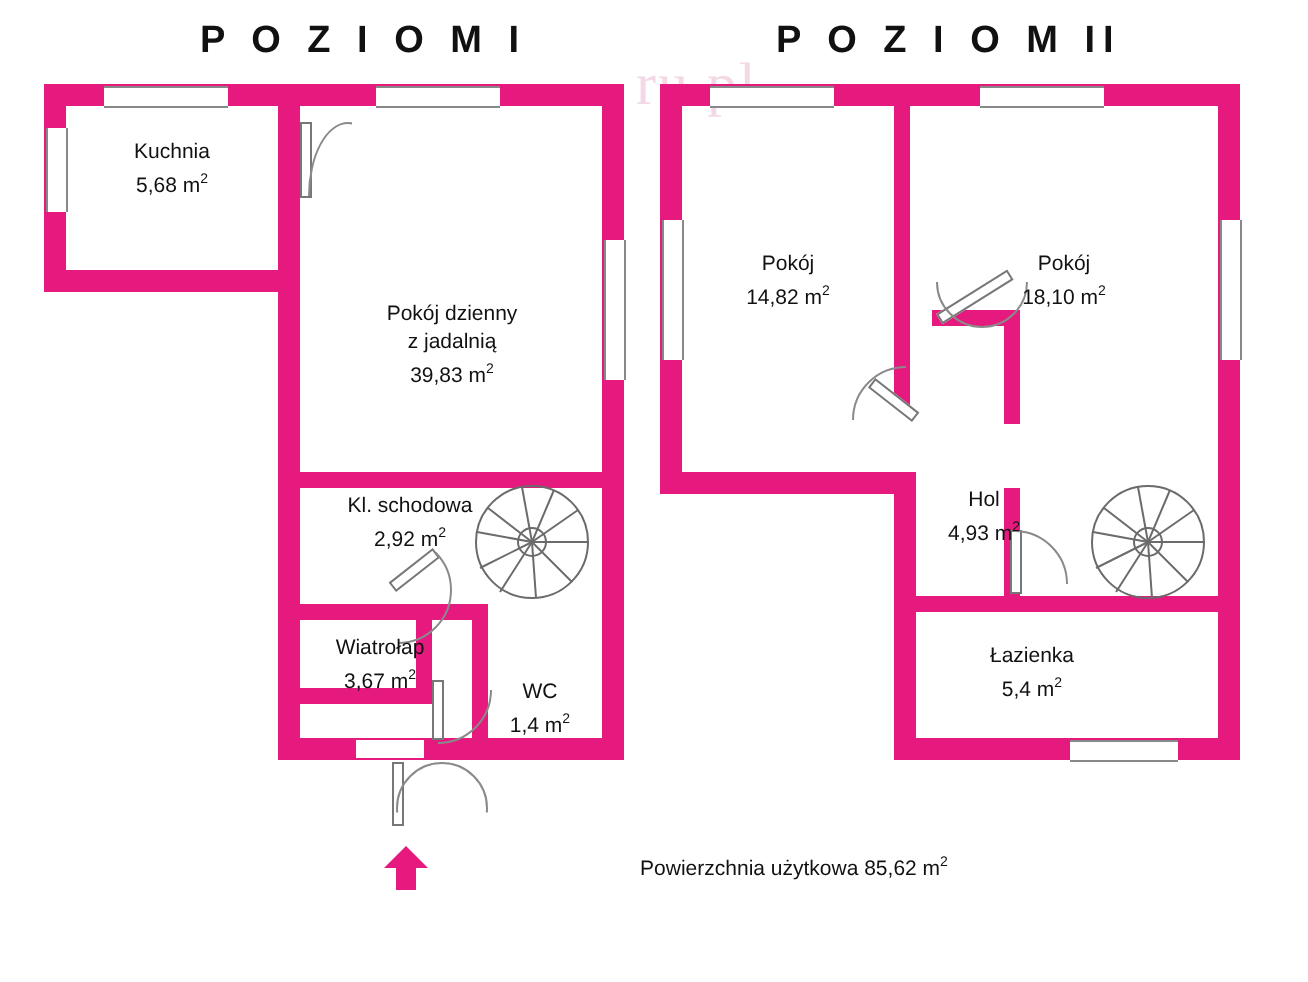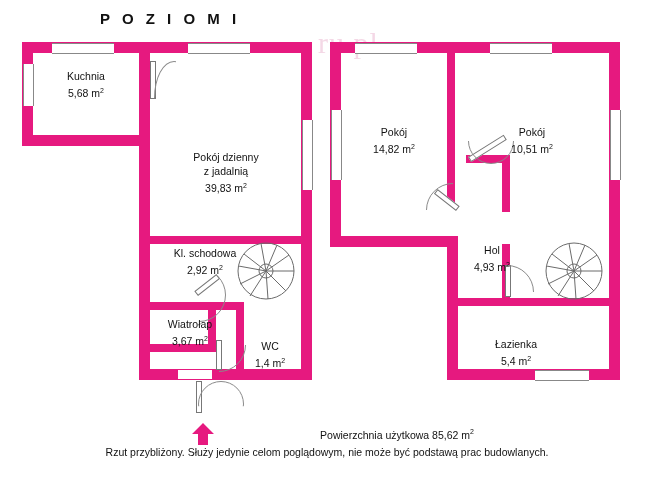--- a/index.html
+++ b/index.html
@@ -8,21 +8,21 @@
     background:#ffffff;
     font-family:"Liberation Sans", sans-serif;
     color:#111;
     overflow:hidden;
     position:relative;
   }
   #stage{position:absolute;left:0;top:0;width:654px;height:491px;}
 
   .title{
     position:absolute;
-    font-size:15px;
+    font-size:19px;
     font-weight:bold;
     letter-spacing:4px;
     color:#111;
     white-space:nowrap;
   }
   #title-left{left:100px;top:10px;}
   #title-right{left:388px;top:10px;}
 
   .wall{position:absolute;background:#e6197f;}
   .gap{position:absolute;background:#ffffff;}
@@ -65,20 +65,21 @@
   }
 
   .spiral{position:absolute;}
 </style>
 </head>
 <body>
 
 <div id="stage">
 
   <div class="title" id="title-left">P O Z I O M   I</div>
+  <div class="title" id="title-right">P O Z I O M   II</div>
 
   <div class="watermark">ru.pl</div>
 
   <div class="wall" style="left:22px;top:42px;width:290px;height:11px;"></div>
   <div class="wall" style="left:22px;top:42px;width:11px;height:104px;"></div>
   <div class="wall" style="left:22px;top:135px;width:128px;height:11px;"></div>
   <div class="wall" style="left:139px;top:53px;width:11px;height:92px;"></div>
   <div class="wall" style="left:301px;top:42px;width:11px;height:338px;"></div>
   <div class="wall" style="left:139px;top:135px;width:11px;height:245px;"></div>
   <div class="wall" style="left:139px;top:369px;width:173px;height:11px;"></div>
@@ -200,31 +201,30 @@
     </g>
   </svg>
 
   <div class="room-label" style="left:348px;top:125px;width:92px;">
     <b>Pokój</b><br>
     <span class="area"><span>14,82 m</span><span class="sup">2</span></span>
   </div>
 
   <div class="room-label" style="left:486px;top:125px;width:92px;">
     <b>Pokój</b><br>
-    <span class="area"><span>10,51 m</span><span class="sup">2</span></span>
+    <span class="area"><span>18,10 m</span><span class="sup">2</span></span>
   </div>
 
   <div class="room-label" style="left:452px;top:243px;width:80px;">
     <b>Hol</b><br>
     <span class="area"><span>4,93 m</span><span class="sup">2</span></span>
   </div>
 
-  <div class="room-label" style="left:470px;top:337px;width:92px;">
+  <div class="room-label" style="left:470px;top:321px;width:92px;">
     <b>Łazienka</b><br>
     <span class="area"><span>5,4 m</span><span class="sup">2</span></span>
   </div>
 
   <div class="footer" id="footer1">
     <span>Powierzchnia użytkowa 85,62 m</span><span class="sup">2</span>
   </div>
-  <div class="footer" id="footer2">Rzut przybliżony. Służy jedynie celom poglądowym, nie może być podstawą prac budowlanych.</div>
 
 </div>
 
 </body></html>

